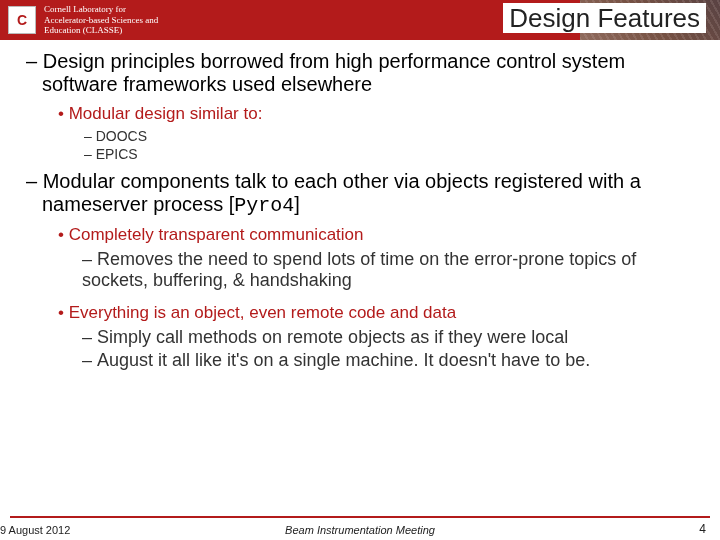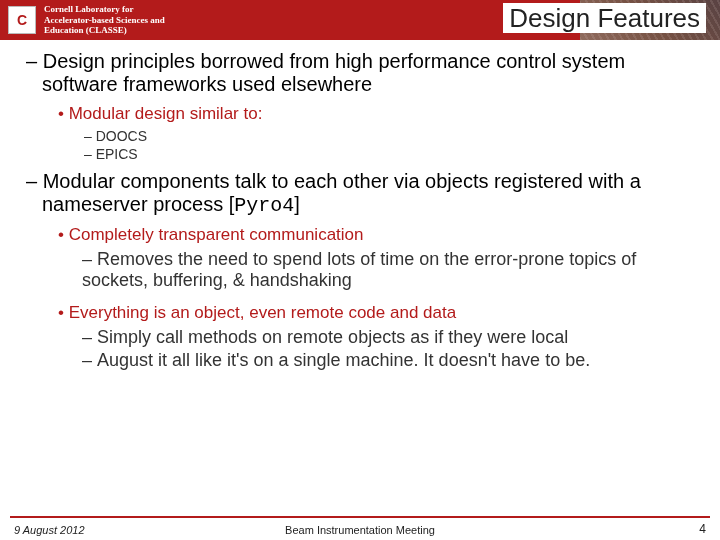--- a/index.html
+++ b/index.html
@@ -1,36 +1,36 @@
 <!DOCTYPE html>
 <html><head>
 <meta charset="utf-8">
 <style>
   * { box-sizing: border-box; margin: 0; padding: 0; }
   html, body { width: 720px; height: 540px; font-family: Arial, Helvetica, sans-serif; background: #fff; }
   .slide { width: 720px; height: 540px; position: relative; display: flex; flex-direction: column; }
   .header-bar { height: 40px; background: #b31b1b; display: flex; align-items: center; position: relative; }
   .logo-box { width: 28px; height: 28px; background: #fff; margin-left: 8px; display: flex; align-items: center; justify-content: center; font-size: 14px; color: #b31b1b; font-weight: bold; border: 1px solid #bbb; }
-  .lab-text { color: #fff; margin-left: 8px; font-size: 9px; line-height: 1.2; font-family: Georgia, serif; font-weight: bold; }
+  .lab-text { color: #fff; margin-left: 8px; font-size: 9px; line-height: 1.2; font-family: Georgia, serif; }
   .header-photo { width: 140px; height: 40px; background: linear-gradient(45deg,#8a7a6a 0%,#6a5a4a 50%,#4a4a4a 100%); margin-left: auto; opacity: 0.85; position: relative; overflow: hidden; }
   .header-photo::before { content:""; position:absolute; inset:0; background: repeating-linear-gradient(60deg, rgba(255,255,255,0.12) 0 2px, transparent 2px 6px); }
   .title-area { position: absolute; right: 14px; top: 3px; font-size: 26px; color: #222; background: transparent; }
   .title-text { background: #fff; padding: 0 6px; margin-left: 21px; }
   .body { padding: 10px 24px 0 24px; flex: 1; color: #000; border-radius: 6px; }
   .dash1 { font-size: 20px; margin-bottom: 8px; padding-left: 18px; }
   .dash1 .lead { margin-left: -16px; }
   .bullet2 { font-size: 17px; color: #b31b1b; margin: 4px 0 4px 34px; }
   .bullet2 .b { color: #b31b1b; }
   .dash3 { font-size: 14px; color: #333; margin: 2px 0 2px 60px; }
   .inline-code { font-family: "Courier New", monospace; }
   .dash3b { font-size: 18px; color: #333; margin: 2px 0 2px 58px; }
   .footer { position: absolute; left: 0; right: 0; bottom: 0; height: 24px; }
   .footer-rule { position: absolute; left: 10px; right: 10px; top: 0; height: 2px; background: #b31b1b; }
-  .footer-left { position: absolute; left: 14px; bottom: 4px; font-size: 11px; font-style: italic; color: #222; }
-  .footer-center { position: absolute; left: 0; right: 0; bottom: 4px; text-align: center; font-size: 11px; color: #222; }
+  .footer-left { position: absolute; left: 0; bottom: 4px; font-size: 11px; color: #222; }
+  .footer-center { position: absolute; left: 0; right: 0; bottom: 4px; text-align: center; font-size: 11px; font-style: italic; color: #222; }
   .footer-right { position: absolute; right: 14px; bottom: 4px; font-size: 12px; color: #222; }
   .sp { height: 6px; }
 </style>
 </head>
 <body>
 
 <div class="slide">
 
   <div class="header-bar">
     <div class="logo-box">

